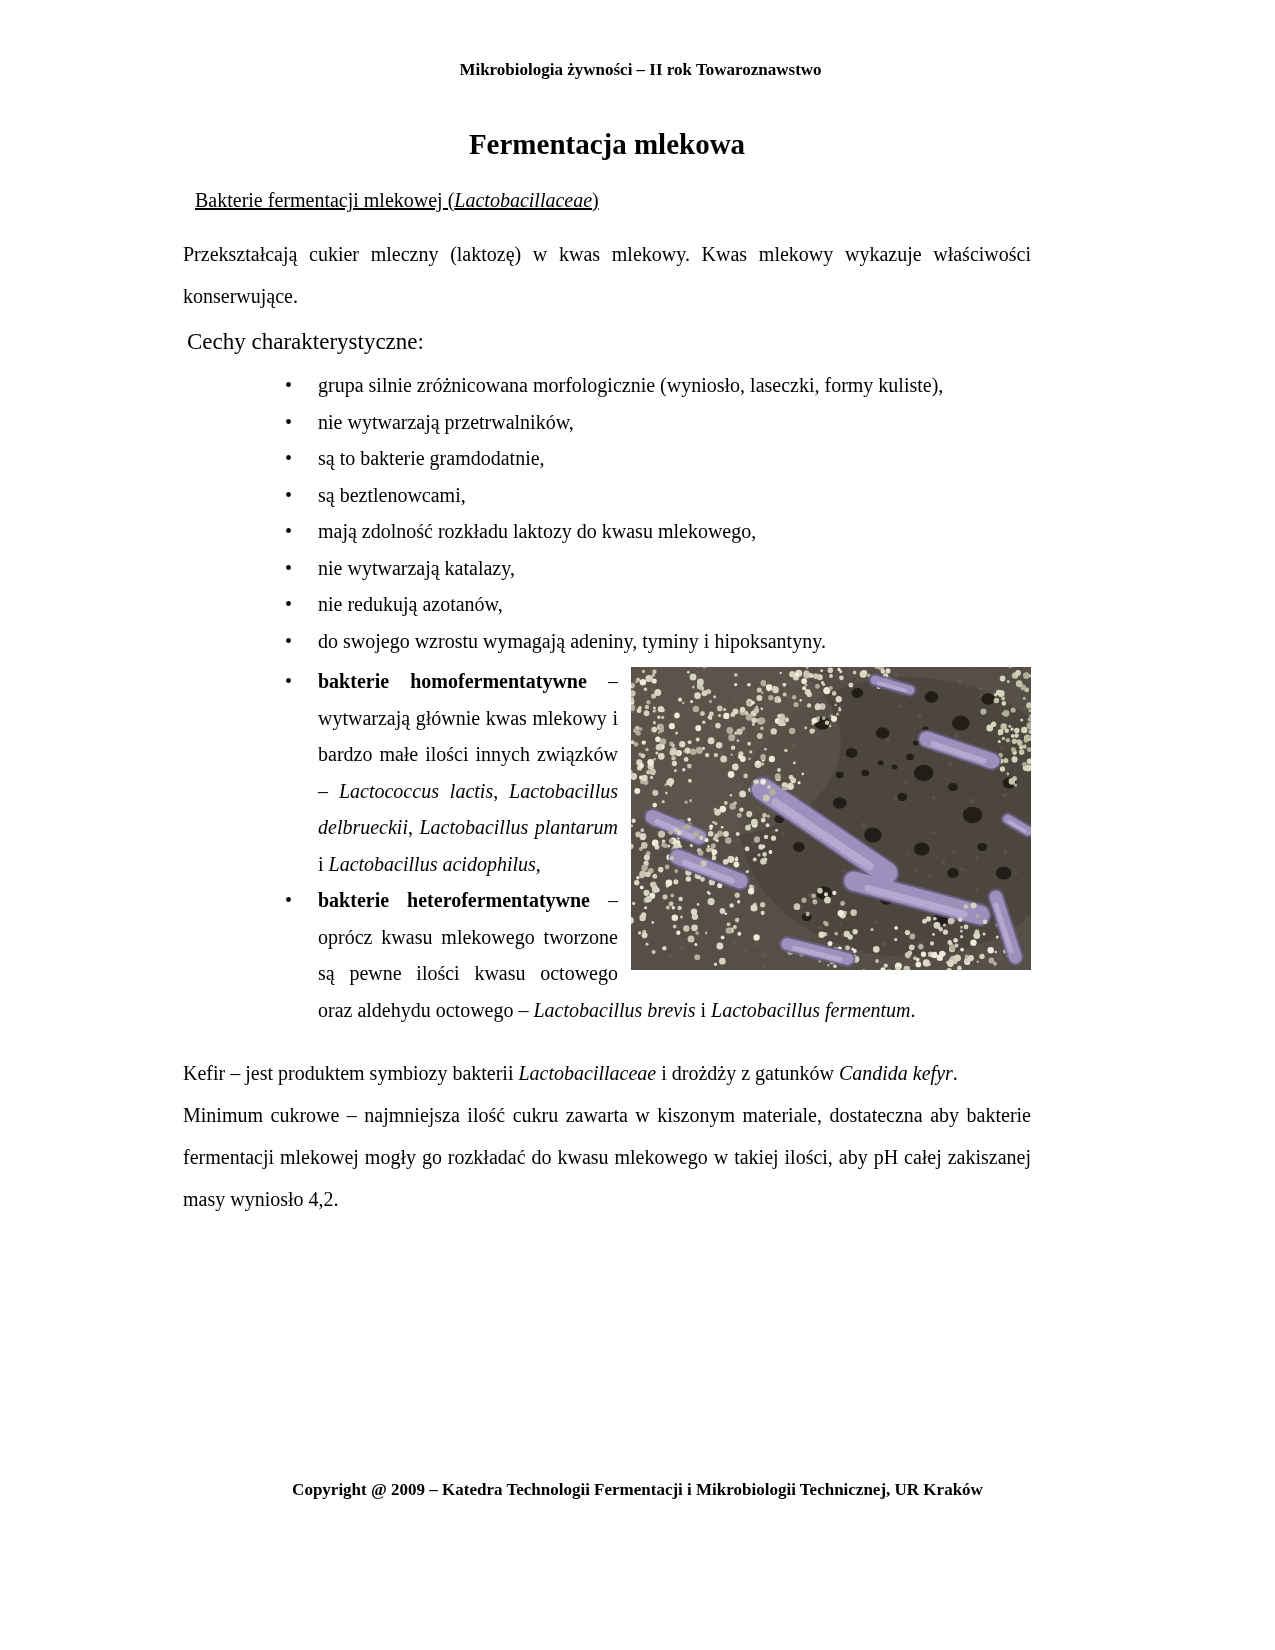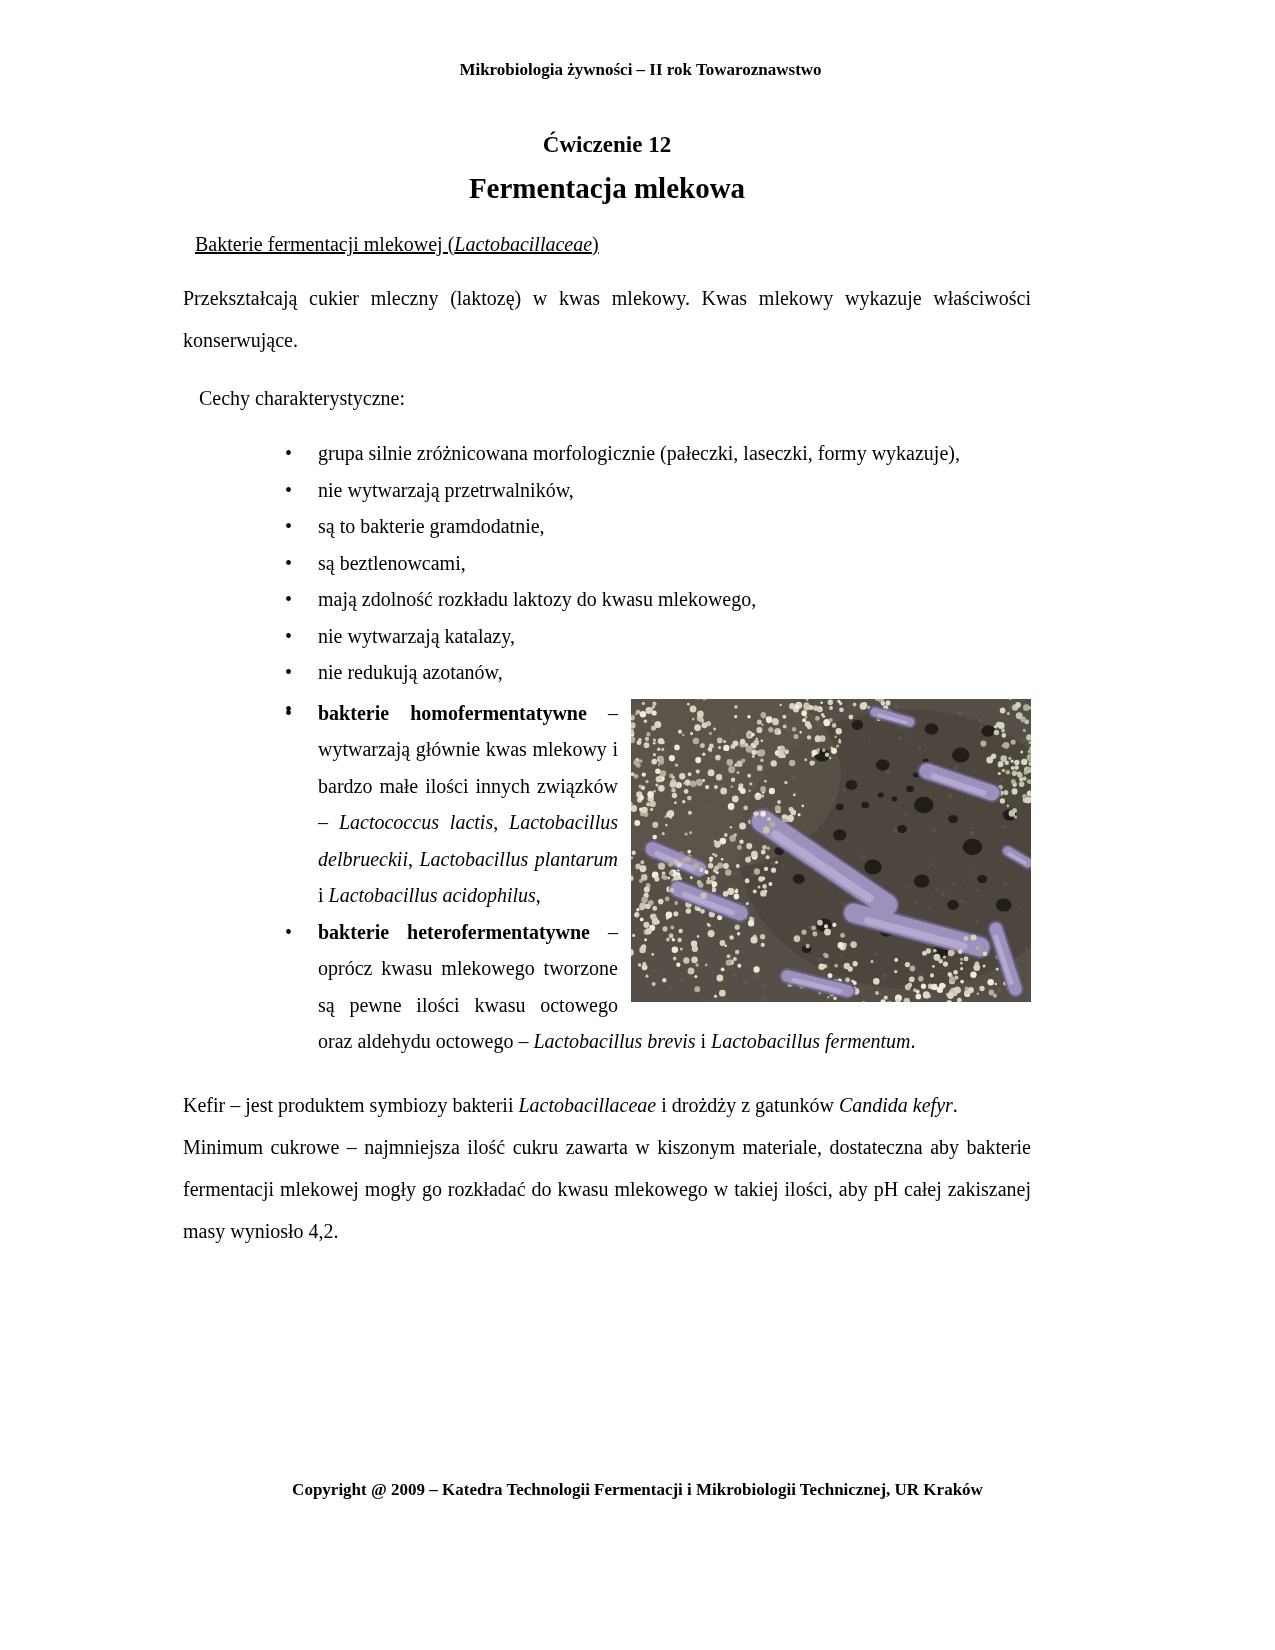--- a/index.html
+++ b/index.html
@@ -45,23 +45,23 @@
     text-decoration: underline;
     margin: 12px;
   }
   .para {
     font-size: 20px;
     line-height: 42px;
     text-align: justify;
     margin: 0;
   }
   .label-para {
-    font-size: 20px;
+    font-size: 23px;
     line-height: 42px;
-    margin: 16px;
+    margin: 4px;
   }
   .blist { margin: 0; }
   .li {
     position: relative;
     font-size: 20px;
     line-height: 36.5px;
     padding-left: 135px;
     text-align: justify;
   }
   .li .bullet {
@@ -91,36 +91,35 @@
 </style>
 </head>
 <body>
 
 <div class="page">
 
   <div class="doc-header">Mikrobiologia żywności – II rok Towaroznawstwo</div>
 
   <div class="content">
 
-    <div class="title-exercise">Ćwiczenie 12</div>
     <div class="title-main">Fermentacja mlekowa</div>
 
     <div class="section-heading"><span>Bakterie fermentacji mlekowej (</span><span style="font-style: italic;">Lactobacillaceae</span><span>)</span></div>
     <p class="para">Przekształcają cukier mleczny (laktozę) w kwas mlekowy. Kwas mlekowy wykazuje właściwości konserwujące.</p>
     <p class="label-para">Cechy charakterystyczne:</p>
 
     <div class="blist">
-      <div class="li"><span class="bullet">•</span><span>grupa silnie zróżnicowana morfologicznie (pałeczki, laseczki, formy wykazuje),</span></div>
+      <div class="li"><span class="bullet">•</span><span>grupa silnie zróżnicowana morfologicznie (wyniosło, laseczki, formy kuliste),</span></div>
       <div class="li"><span class="bullet">•</span><span>nie wytwarzają przetrwalników,</span></div>
       <div class="li"><span class="bullet">•</span><span>są to bakterie gramdodatnie,</span></div>
       <div class="li"><span class="bullet">•</span><span>są beztlenowcami,</span></div>
       <div class="li"><span class="bullet">•</span><span>mają zdolność rozkładu laktozy do kwasu mlekowego,</span></div>
       <div class="li"><span class="bullet">•</span><span>nie wytwarzają katalazy,</span></div>
       <div class="li"><span class="bullet">•</span><span>nie redukują azotanów,</span></div>
-      <div class="li"><span class="bullet">•</span></div>
+      <div class="li"><span class="bullet">•</span><span>do swojego wzrostu wymagają adeniny, tyminy i hipoksantyny.</span></div>
     </div>
 
 
     <div class="groups-block">
       <div class="figure">
         <svg id="micrograph-svg" viewBox="0 0 410 303" preserveAspectRatio="none">
             <rect x="0" y="0" width="410" height="303" fill="#564f47"></rect>
             <ellipse cx="285" cy="150" rx="175" ry="140" fill="#463f38" opacity="0.55"></ellipse>
             <ellipse cx="85" cy="75" rx="130" ry="95" fill="#625a50" opacity="0.5"></ellipse>
             <circle cx="238.7" cy="157.5" r="2.3" fill="#6e665c" opacity="0.4"></circle>

